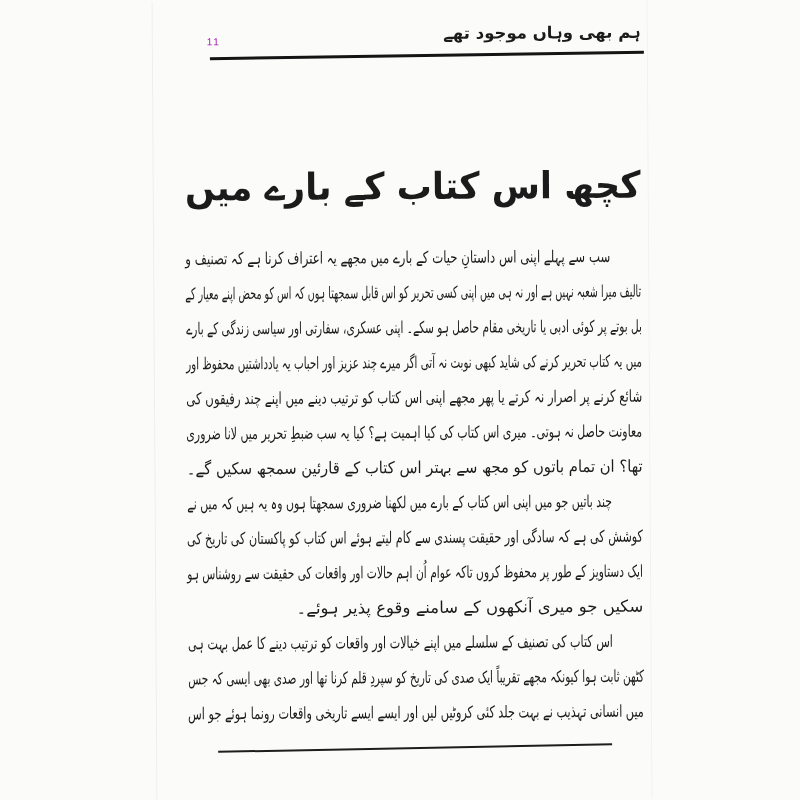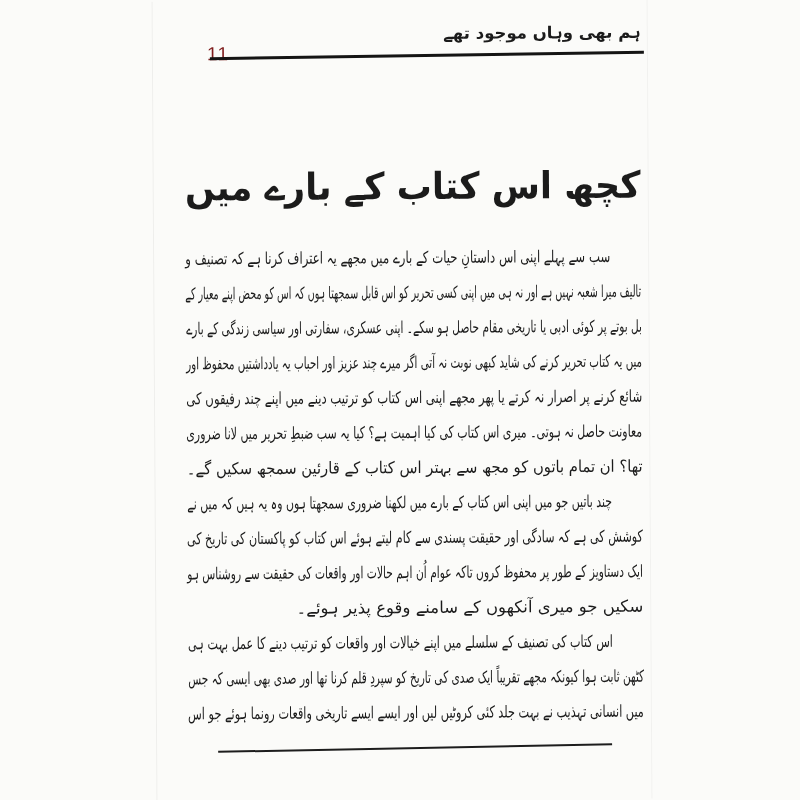--- a/index.html
+++ b/index.html
@@ -7,23 +7,23 @@
     width:800px;height:800px;position:relative;overflow:hidden;
     background:#fbfbf9;
     font-family:"DejaVu Sans",sans-serif;
     color:#1b1b1b;
   }
   .content{position:absolute;inset:0;transform:rotate(-0.35deg);transform-origin:420px 400px;}
   .edge{position:absolute;top:0;width:1px;height:800px;background:rgba(0,0,0,0.05);}
   .edge.left{left:154px;}
   .edge.right{left:649px;background:rgba(0,0,0,0.04);}
   .pagenum{
-    position:absolute;left:209px;top:42px;
+    position:absolute;left:209px;top:35px;
     font-family:"Liberation Sans",sans-serif;
-    font-size:19px;letter-spacing:1.5px;color:#7f1d1d;
+    font-size:10px;letter-spacing:1.5px;color:#a21caf;
   }
   .runtitle{
     position:absolute;right:157px;top:19px;width:260px;
     direction:rtl;text-align:right;
     font-size:16.5px;font-weight:bold;line-height:30px;
   }
   .hrule{
     position:absolute;left:212px;top:54px;width:434px;height:2.5px;
     background:#141414;transform:rotate(-0.5deg);
   }

